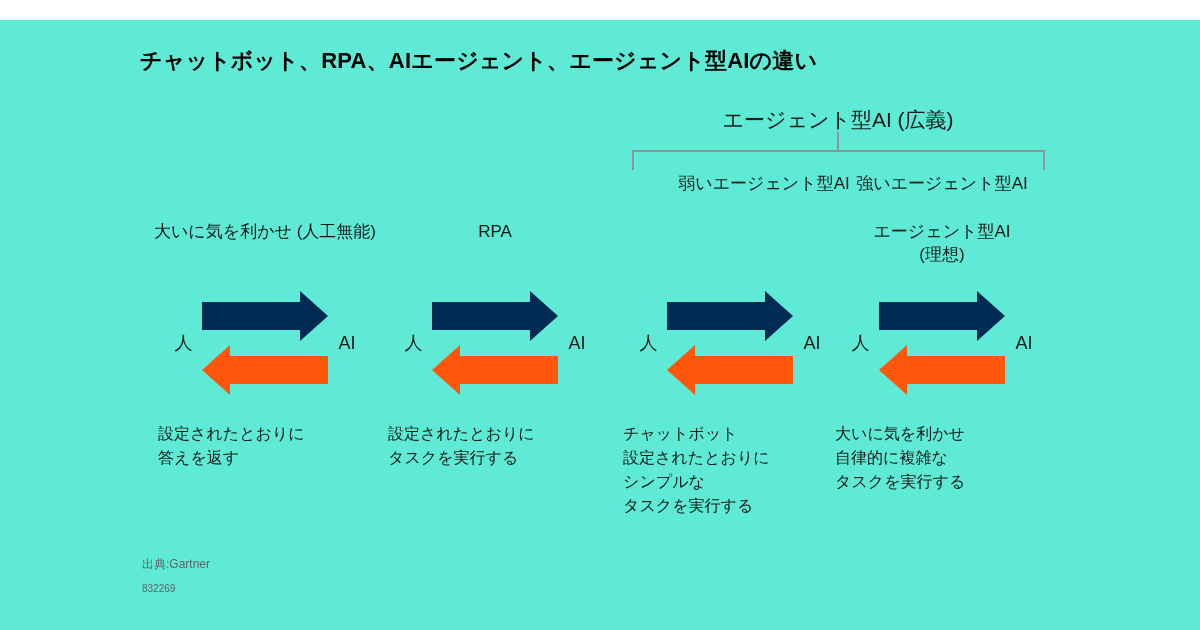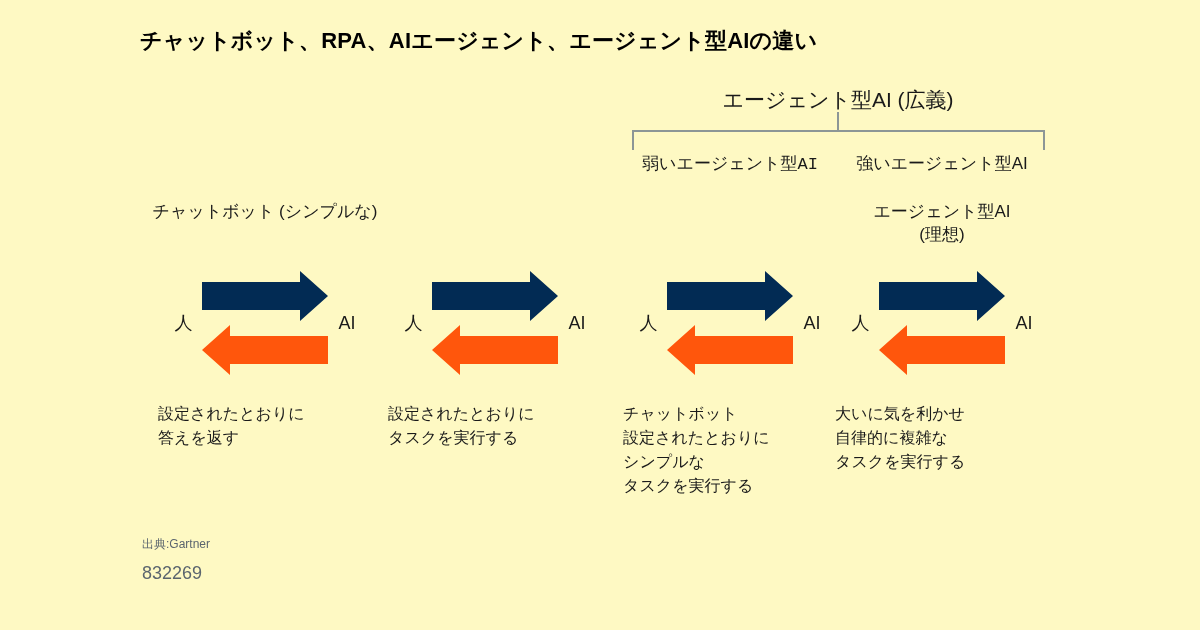--- a/index.html
+++ b/index.html
@@ -3,21 +3,21 @@
 <meta charset="utf-8">
 <style>
   * { margin: 0; padding: 0; box-sizing: border-box; }
   html, body { width: 1200px; height: 630px; background: #ffffff; }
   body {
     font-family: "Liberation Sans", sans-serif;
     position: relative;
     overflow: hidden;
     color: #111111;
   }
-  .page { position: absolute; inset: 0; background: #fef9c3; }
+  .page { position: absolute; inset: 0; background: #5eead4; margin-top: 20px; }
 
   .title {
     position: absolute;
     left: 140px; top: 26px;
     font-size: 22px;
     font-weight: 700;
     color: #000000;
     letter-spacing: 0.2px;
     white-space: nowrap;
   }
@@ -52,21 +52,21 @@
   .tick-left  { left: 632px; }
   .tick-right { left: 1043px; }
   .sub-label {
     position: absolute;
     top: 152px;
     transform: translateX(-50%);
     font-size: 17px;
     color: #1a1a1a;
     white-space: nowrap;
   }
-  .sub-label.weak   { left: 730px; font-family: Liberation Mono, monospace; }
+  .sub-label.weak   { left: 764px; }
   .sub-label.strong { left: 942px; }
 
   
   .col {
     position: absolute;
     top: 196px;
     width: 230px;
     height: 330px;
   }
   .col1 { left: 150px; }
@@ -115,21 +115,21 @@
   
   .source-line {
     position: absolute;
     left: 142px; top: 536px;
     font-size: 12px;
     color: var(--source_gray);
   }
   .figure-id {
     position: absolute;
     left: 142px; top: 563px;
-    font-size: 18px;
+    font-size: 10px;
     color: var(--source_gray);
   }
   .logo {
     position: absolute;
     left: 973px; top: 588px;
     font-size: 31px;
     font-weight: 700;
     color: var(--logo_navy);
     letter-spacing: -0.5px;
     white-space: nowrap;
@@ -152,41 +152,44 @@
     <div class="bracket-stem"></div>
     <div class="bracket-hline"></div>
     <div class="bracket-tick tick-left"></div>
     <div class="bracket-tick tick-right"></div>
     <div class="sub-label weak">弱いエージェント型AI</div>
     <div class="sub-label strong">強いエージェント型AI</div>
   </div>
 
   <div class="col col1">
     <div class="col-header">
-      <div>チャットボット (シンプルな)</div>
+      <div>大いに気を利かせ (人工無能)</div>
     </div>
     <div class="arrow-row">
       <span class="side-label">人</span>
       <div class="arrows">
         <svg width="126" height="50" viewBox="0 0 126 50">
             <polygon points="0,11 98,11 98,0 126,25 98,50 98,39 0,39" fill="var(--navy)"></polygon>
           </svg>
         <svg width="126" height="50" viewBox="0 0 126 50">
             <polygon points="126,11 28,11 28,0 0,25 28,50 28,39 126,39" fill="var(--orange)"></polygon>
           </svg>
       </div>
       <span class="side-label">AI</span>
     </div>
     <div class="col-desc">
       <div>設定されたとおりに</div>
       <div>答えを返す</div>
     </div>
   </div>
 
   <div class="col col2">
+    <div class="col-header">
+      <div>RPA</div>
+    </div>
     <div class="arrow-row">
       <span class="side-label">人</span>
       <div class="arrows">
         <svg width="126" height="50" viewBox="0 0 126 50">
             <polygon points="0,11 98,11 98,0 126,25 98,50 98,39 0,39" fill="var(--navy)"></polygon>
           </svg>
         <svg width="126" height="50" viewBox="0 0 126 50">
             <polygon points="126,11 28,11 28,0 0,25 28,50 28,39 126,39" fill="var(--orange)"></polygon>
           </svg>
       </div>

